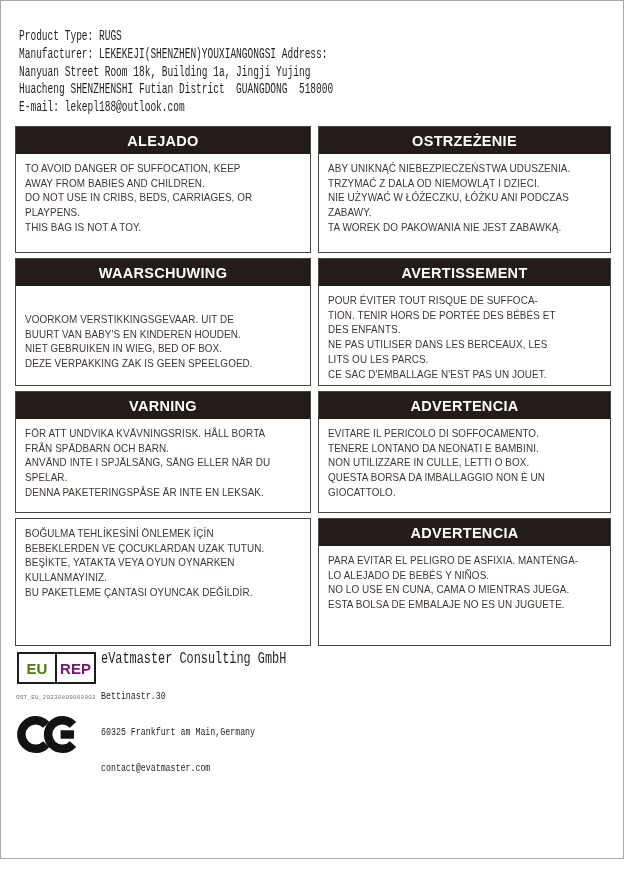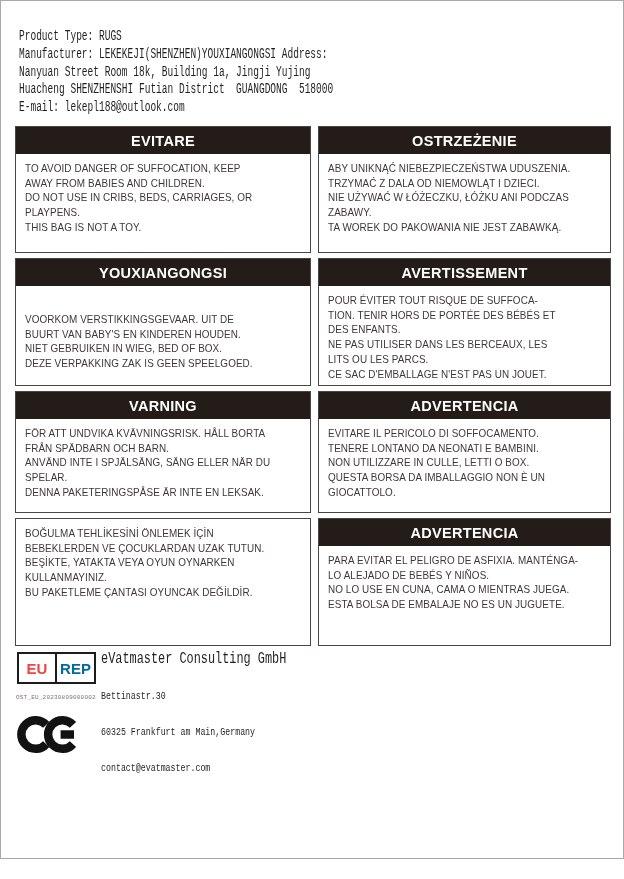--- a/index.html
+++ b/index.html
@@ -84,31 +84,31 @@
     display: flex;
     align-items: stretch;
   }
   .eu-rep-box .eu-half {
     width: 36px;
     display: flex;
     align-items: center;
     justify-content: center;
     font-weight: bold;
     font-size: 15px;
-    color: #ef4444;
+    color: #4d7c0f;
   }
   .eu-rep-box .rep-half {
     flex: 1;
     border-left: 2px solid #1c1c1c;
     display: flex;
     align-items: center;
     justify-content: center;
     font-weight: bold;
     font-size: 15px;
-    color: #0369a1;
+    color: #701a75;
   }
   .company-info {
     position: absolute;
     left: 86px;
     top: -2px;
     width: 300px;
     font-family: "Liberation Mono", "DejaVu Sans Mono", monospace;
     color: #1f1f1f;
     white-space: pre;
     transform: scaleX(0.72);
@@ -139,21 +139,21 @@
 
   <div class="product-info">Product Type: RUGS
 Manufacturer: LEKEKEJI(SHENZHEN)YOUXIANGONGSI Address:
 Nanyuan Street Room 18k, Building 1a, Jingji Yujing
 Huacheng SHENZHENSHI Futian District  GUANGDONG  518000
 E-mail: lekepl188@outlook.com</div>
 
   <div class="warning-table">
 
     <div class="cell">
-      <div class="cell-header">EVITARE</div>
+      <div class="cell-header">ALEJADO</div>
       <div class="cell-body">
           <div class="fit">TO AVOID DANGER OF SUFFOCATION, KEEP
 AWAY FROM BABIES AND CHILDREN.
 DO NOT USE IN CRIBS, BEDS, CARRIAGES, OR
 PLAYPENS.
 THIS BAG IS NOT A TOY.</div>
         </div>
     </div>
 
     <div class="cell">
@@ -162,21 +162,21 @@
           <div class="fit">ABY UNIKNĄĆ NIEBEZPIECZEŃSTWA UDUSZENIA.
 TRZYMAĆ Z DALA OD NIEMOWLĄT I DZIECI.
 NIE UŻYWAĆ W ŁÓŻECZKU, ŁÓŻKU ANI PODCZAS
 ZABAWY.
 TA WOREK DO PAKOWANIA NIE JEST ZABAWKĄ.</div>
         </div>
     </div>
 
 
     <div class="cell">
-      <div class="cell-header">YOUXIANGONGSI</div>
+      <div class="cell-header">WAARSCHUWING</div>
       <div class="cell-body v-offset">
           <div class="fit">VOORKOM VERSTIKKINGSGEVAAR. UIT DE
 BUURT VAN BABY'S EN KINDEREN HOUDEN.
 NIET GEBRUIKEN IN WIEG, BED OF BOX.
 DEZE VERPAKKING ZAK IS GEEN SPEELGOED.</div>
         </div>
     </div>
 
     <div class="cell">
       <div class="cell-header">AVERTISSEMENT</div>

